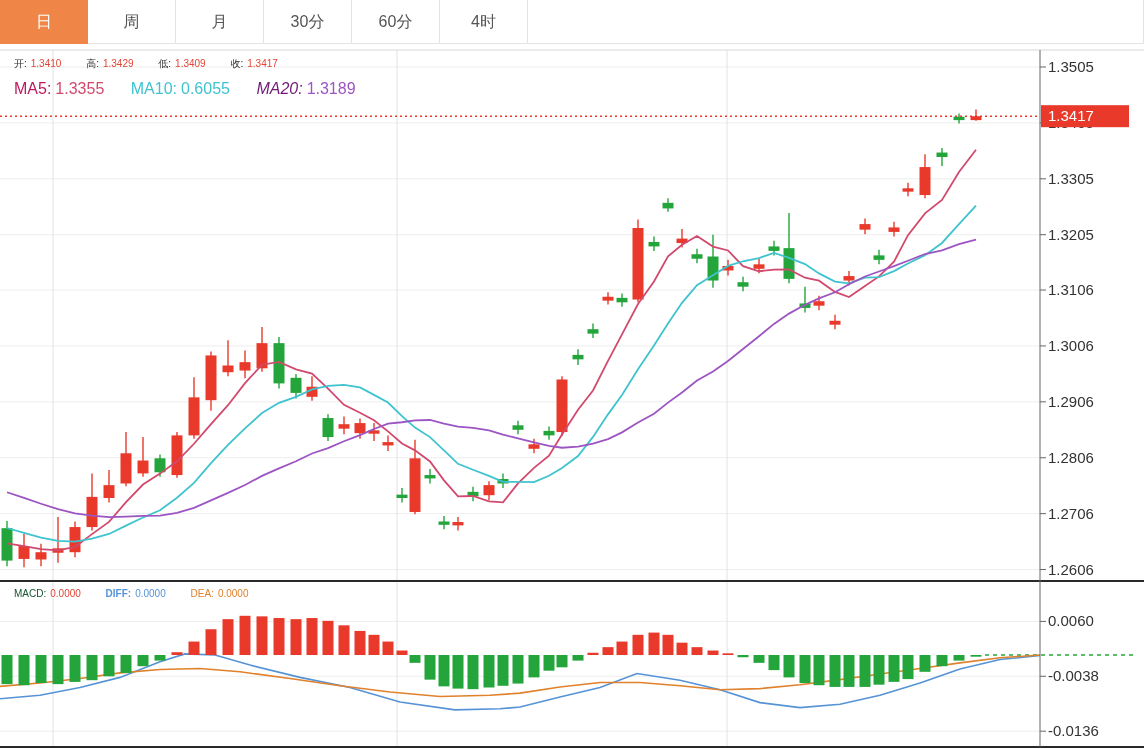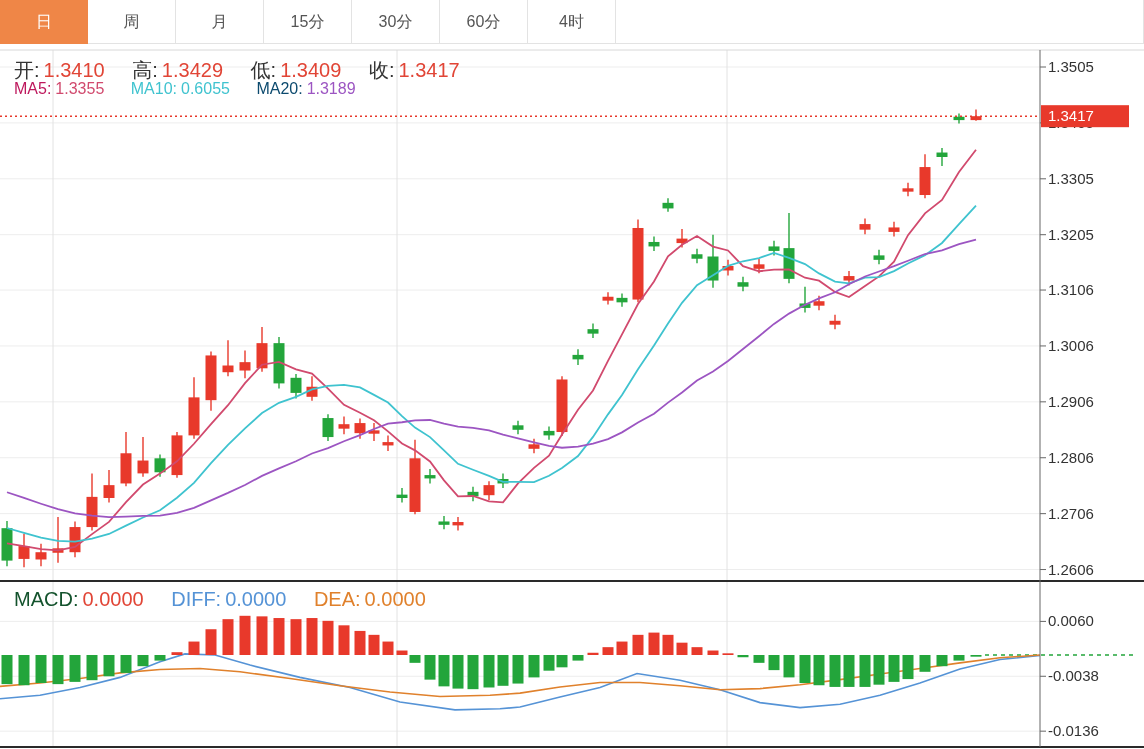--- a/index.html
+++ b/index.html
@@ -6,38 +6,37 @@
     font-family:"Liberation Sans","DejaVu Sans",sans-serif;}
   .app{position:relative;width:1144px;height:749px;background:#fff;}
   .tabbar{position:absolute;left:0;top:0;width:1144px;height:44px;display:flex;
     border-bottom:1px solid #e3e3e3;box-sizing:border-box;background:#fff;}
   .tab{width:88px;height:44px;line-height:44px;text-align:center;font-size:16px;color:#555;
     border-right:1px solid #e3e3e3;box-sizing:border-box;cursor:pointer;flex:none;}
   .tab.active{background:#ef8647;color:#fff;border-right:none;}
   .tab-filler{flex:1;border-right:1px solid #e3e3e3;box-sizing:border-box;}
   .chart-area{position:absolute;left:0;top:44px;width:1144px;height:705px;}
   #chart{position:absolute;left:0;top:0;}
-  .info-row{position:absolute;left:14px;font-size:20px;white-space:nowrap;pointer-events:none;}
+  .info-row{position:absolute;left:14px;font-size:10px;white-space:nowrap;pointer-events:none;}
   .info-row span{margin-right:4px;}
   .info-row .gap{margin-right:22px;}
   #row-ohlc{top:13px;}
   #row-ma{top:36px;font-size:16px;}
   #row-macd{top:544px;}
   .lbl-dark{color:#333;}
 </style>
 </head>
 <body>
 
 <div class="app">
 
   <div class="tabbar">
     <div class="tab active">日</div>
     <div class="tab">周</div>
     <div class="tab">月</div>
-    <div class="tab">15分</div>
     <div class="tab">30分</div>
     <div class="tab">60分</div>
     <div class="tab">4时</div>
     <div class="tab-filler"></div>
   </div>
 
   <div class="chart-area">
     <svg id="chart" width="1144" height="705" viewBox="0 44 1144 705">
       <g id="grid-layer">
           <line x1="0" y1="67" x2="1040" y2="67" stroke="#ededed" stroke-width="1"></line>
@@ -300,22 +299,22 @@
     <div class="info-row" id="row-ohlc">
       <span class="lbl-dark">开:</span><span class="v-red gap" style="color: rgb(225, 69, 54);">1.3410</span>
       <span class="lbl-dark">高:</span><span class="v-red gap" style="color: rgb(225, 69, 54);">1.3429</span>
       <span class="lbl-dark">低:</span><span class="v-red gap" style="color: rgb(225, 69, 54);">1.3409</span>
       <span class="lbl-dark">收:</span><span class="v-red" style="color: rgb(225, 69, 54);">1.3417</span>
     </div>
 
     <div class="info-row" id="row-ma">
       <span class="c-ma5" style="color: #be185d;">MA5:</span><span class="c-ma5 gap" style="color: rgb(209, 74, 110);">1.3355</span>
       <span class="c-ma10" style="color: rgb(63, 195, 207);">MA10:</span><span class="c-ma10 gap" style="color: rgb(63, 195, 207);">0.6055</span>
-      <span class="c-ma20" style="color: #0c4a6e;">MA20:</span><span class="c-ma20" style="color: rgb(156, 85, 194); text-align: center;">1.3189</span>
+      <span class="c-ma20" style="color: #701a75; font-style: italic;">MA20:</span><span class="c-ma20" style="color: rgb(156, 85, 194); text-align: center;">1.3189</span>
     </div>
 
     <div class="info-row" id="row-macd">
       <span class="c-macd" style="color: #14532d;">MACD:</span><span class="c-macd gap" style="color: rgb(225, 69, 54);">0.0000</span>
-      <span class="c-diff" style="color: rgb(85, 147, 214);">DIFF:</span><span class="c-diff gap" style="color: rgb(85, 147, 214);">0.0000</span>
+      <span class="c-diff" style="color: rgb(85, 147, 214); font-weight: bold;">DIFF:</span><span class="c-diff gap" style="color: rgb(85, 147, 214);">0.0000</span>
       <span class="c-dea" style="color: rgb(224, 129, 44); text-align: right;">DEA:</span><span class="c-dea" style="color: rgb(224, 129, 44);">0.0000</span>
     </div>
   </div>
 </div>
 
 </body></html>

